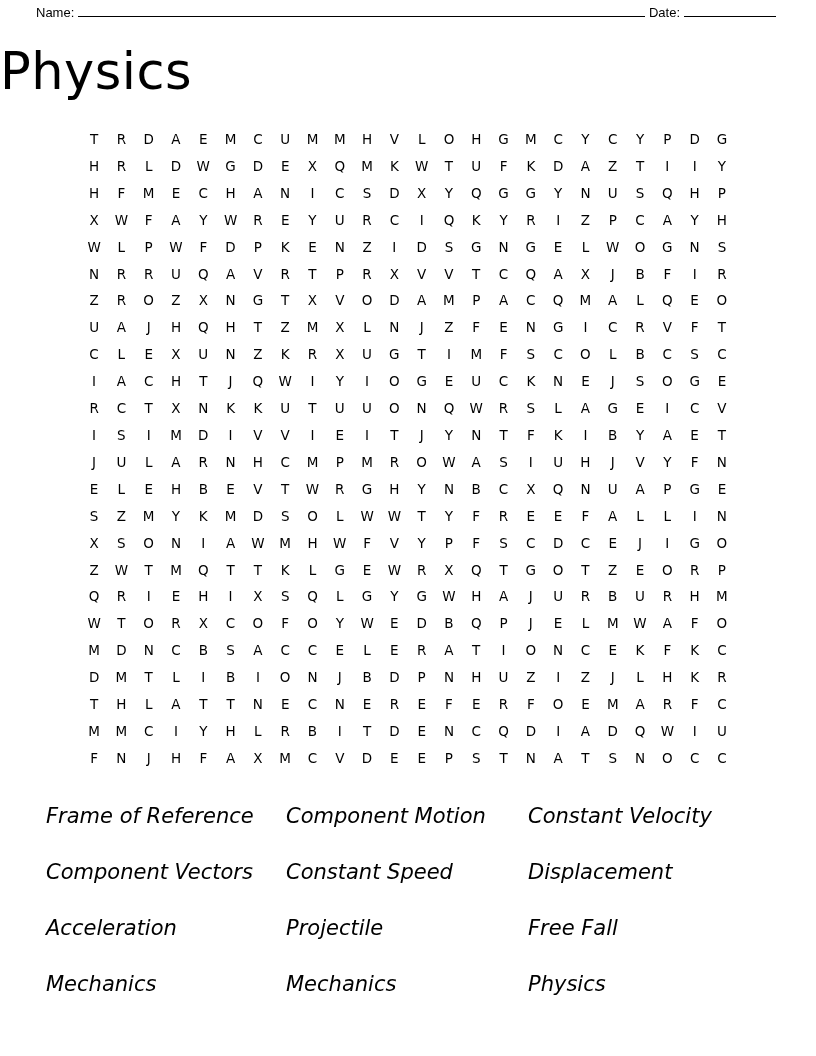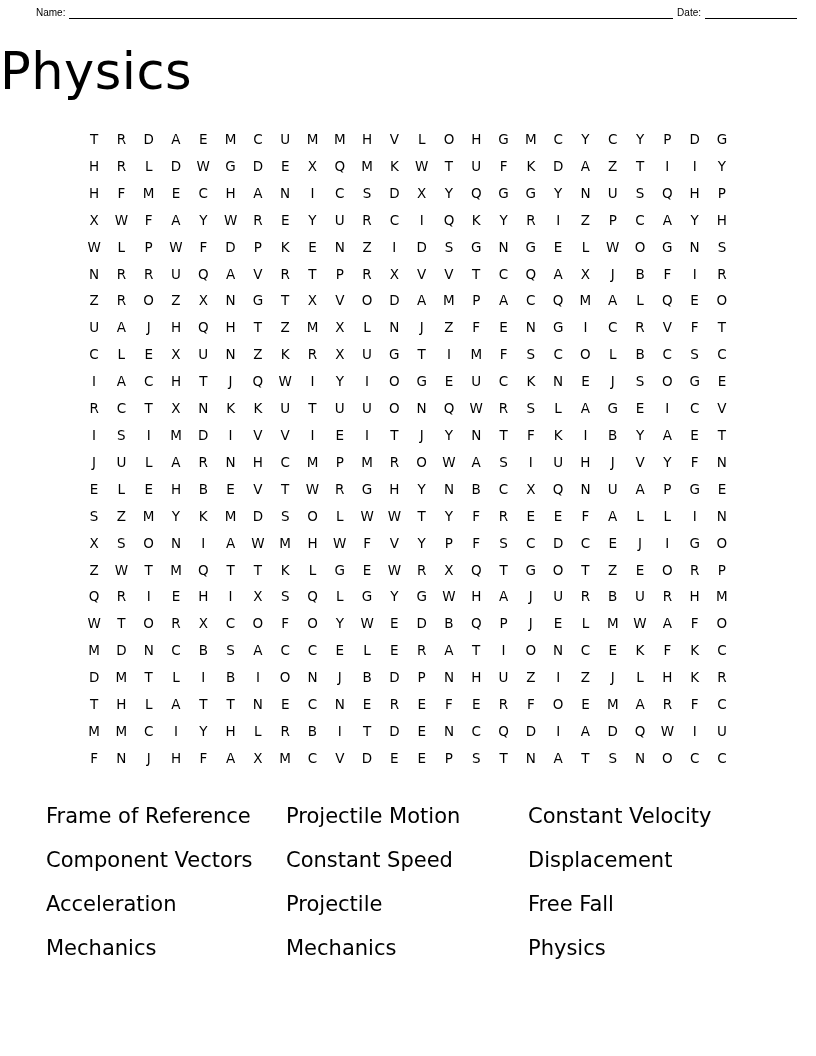--- a/index.html
+++ b/index.html
@@ -13,23 +13,23 @@
     height: 1056px;
     font-family: "Liberation Sans", sans-serif;
     color: #000000;
     position: relative;
     overflow: hidden;
   }
 
   
   .header-row {
     display: flex;
-    align-items: flex-end;
-    padding: 4px 19px 0 36px;
-    font-size: 10px;
+    align-items: center;
+    padding: 4px 40px 0 36px;
+    font-size: 13px;
     line-height: 18px;
     height: 22px;
     box-sizing: border-box;
   }
   .field-label {
     white-space: nowrap;
     font-family: "Liberation Sans", sans-serif;
   }
   .name-rule {
     flex: 1 1 auto;
@@ -79,21 +79,22 @@
     color: #000;
     line-height: 26.9px;
   }
 
   
   .word-list {
     margin: 22px 0 0 0;
     padding: 0 46px 0 46px;
     display: grid;
     grid-template-columns: 240px 242px auto;
-    row-gap: 0px;
+    row-gap: 12px;
+    font-style: italic;
   }
   .word-item {
     font-family: "DejaVu Sans", sans-serif;
     font-size: 21px;
     font-weight: 400;
     line-height: 44px;
     white-space: nowrap;
     color: #000;
   }
 </style>
@@ -735,21 +736,21 @@
           <td>O</td>
           <td>C</td>
           <td>C</td>
         </tr>
       </tbody>
   </table>
 </div>
 
 <div class="word-list">
     <div class="word-item">Frame of Reference</div>
-    <div class="word-item">Projectile Motion</div>
+    <div class="word-item">Component Motion</div>
     <div class="word-item">Constant Velocity</div>
     <div class="word-item">Component Vectors</div>
     <div class="word-item">Constant Speed</div>
     <div class="word-item">Displacement</div>
     <div class="word-item">Acceleration</div>
     <div class="word-item">Projectile</div>
     <div class="word-item">Free Fall</div>
     <div class="word-item">Mechanics</div>
     <div class="word-item">Mechanics</div>
     <div class="word-item">Physics</div>

